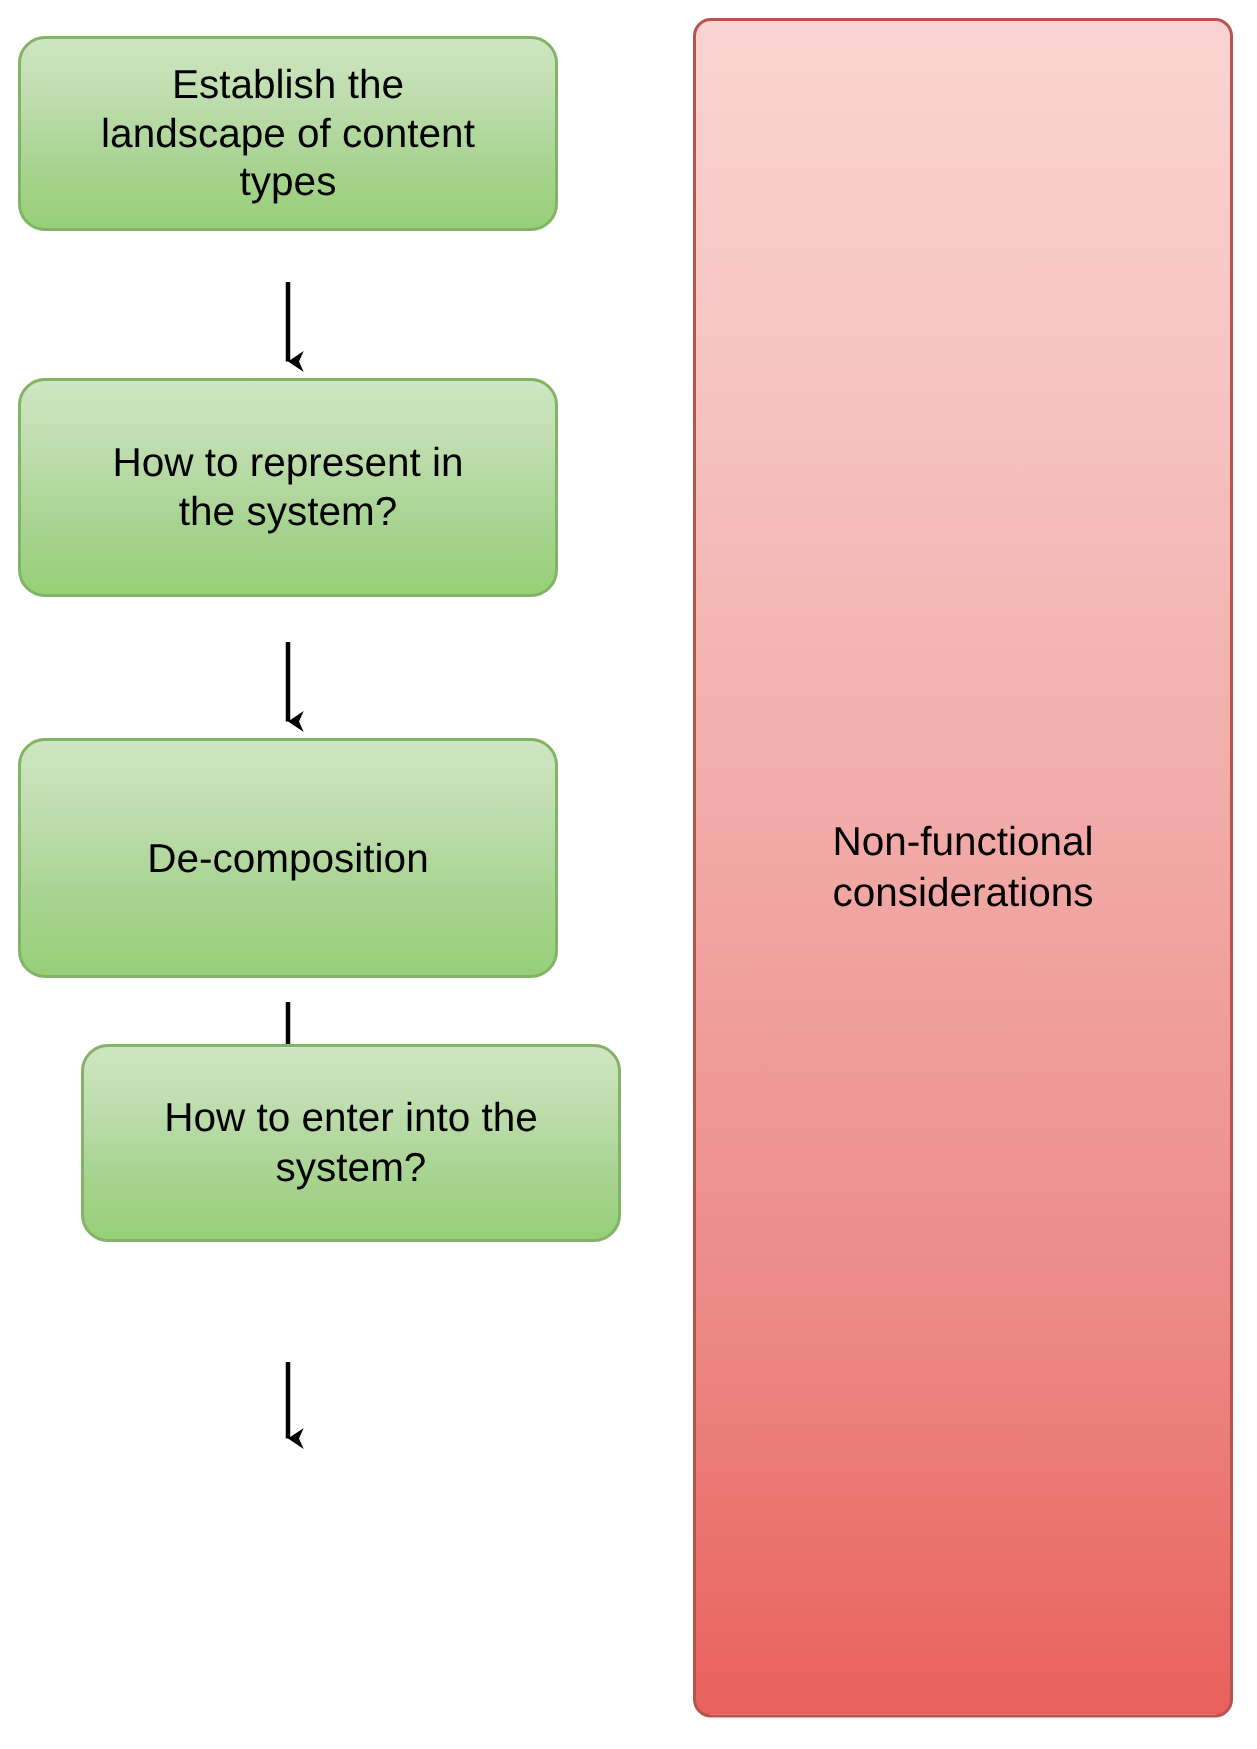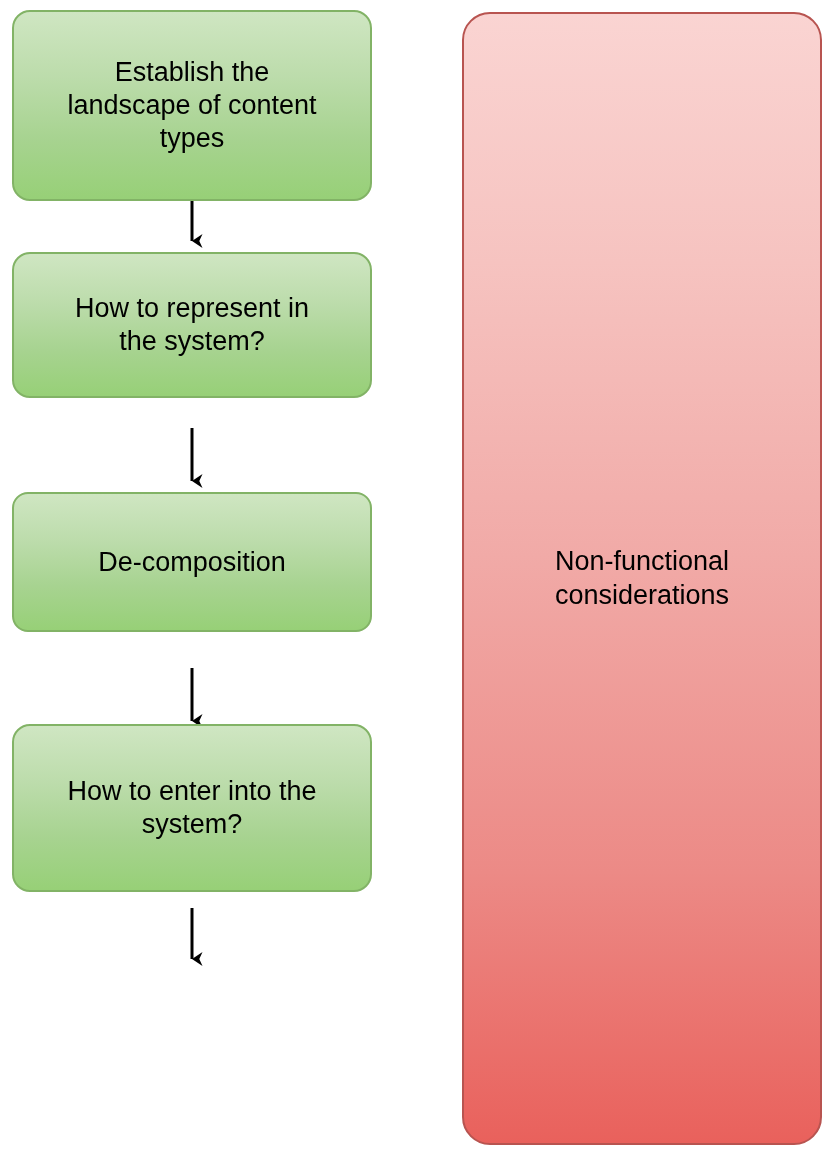--- a/index.html
+++ b/index.html
@@ -35,32 +35,32 @@
   }
   .node .label {
     display: block;
     padding: 0 14px;
     white-space: pre-line;
   }
   .process-node {
     left: 12px;
     width: 360px;
   }
-  .node-1 { top: 10px;  height: 191px; }
+  .node-1 { top: 24px;  height: 130px; }
   .node-2 { top: 252px; height: 146px; }
-  .node-3 { top: 492px; height: 140px; border-radius: 16px; }
-  .node-4 { top: 724px; height: 168px; }
+  .node-3 { top: 492px; height: 160px; }
+  .node-4 { top: 696px; height: 132px; margin-left: 42px; }
   .node-5 { top: 970px; height: 180px; }
 
   .container-node {
     left: 462px;
     top: 12px;
     width: 360px;
     height: 1133px;
-    border-radius: 28px;
+    border-radius: 12px;
     border: 2px solid #b85450;
     background-image: linear-gradient(to bottom, #fad4d2 0%, #f6c3c0 22%, #f1aaa7 48%, #ec8a86 76%, #e9615c 100%);
     font-size: 27px;
     line-height: 1.25;
   }
 
   .edge {
     position: absolute;
     left: 0;
     top: 0;

